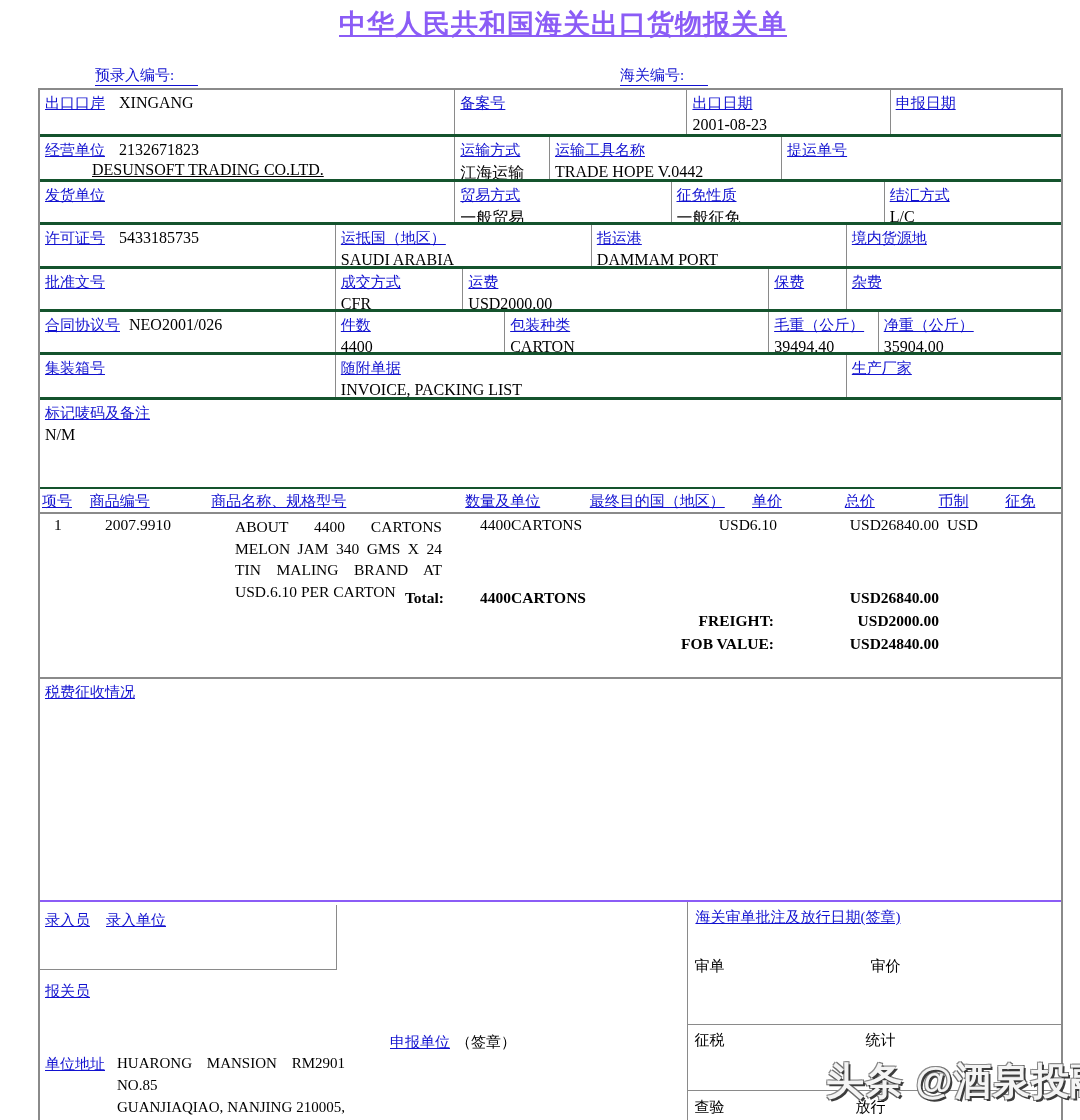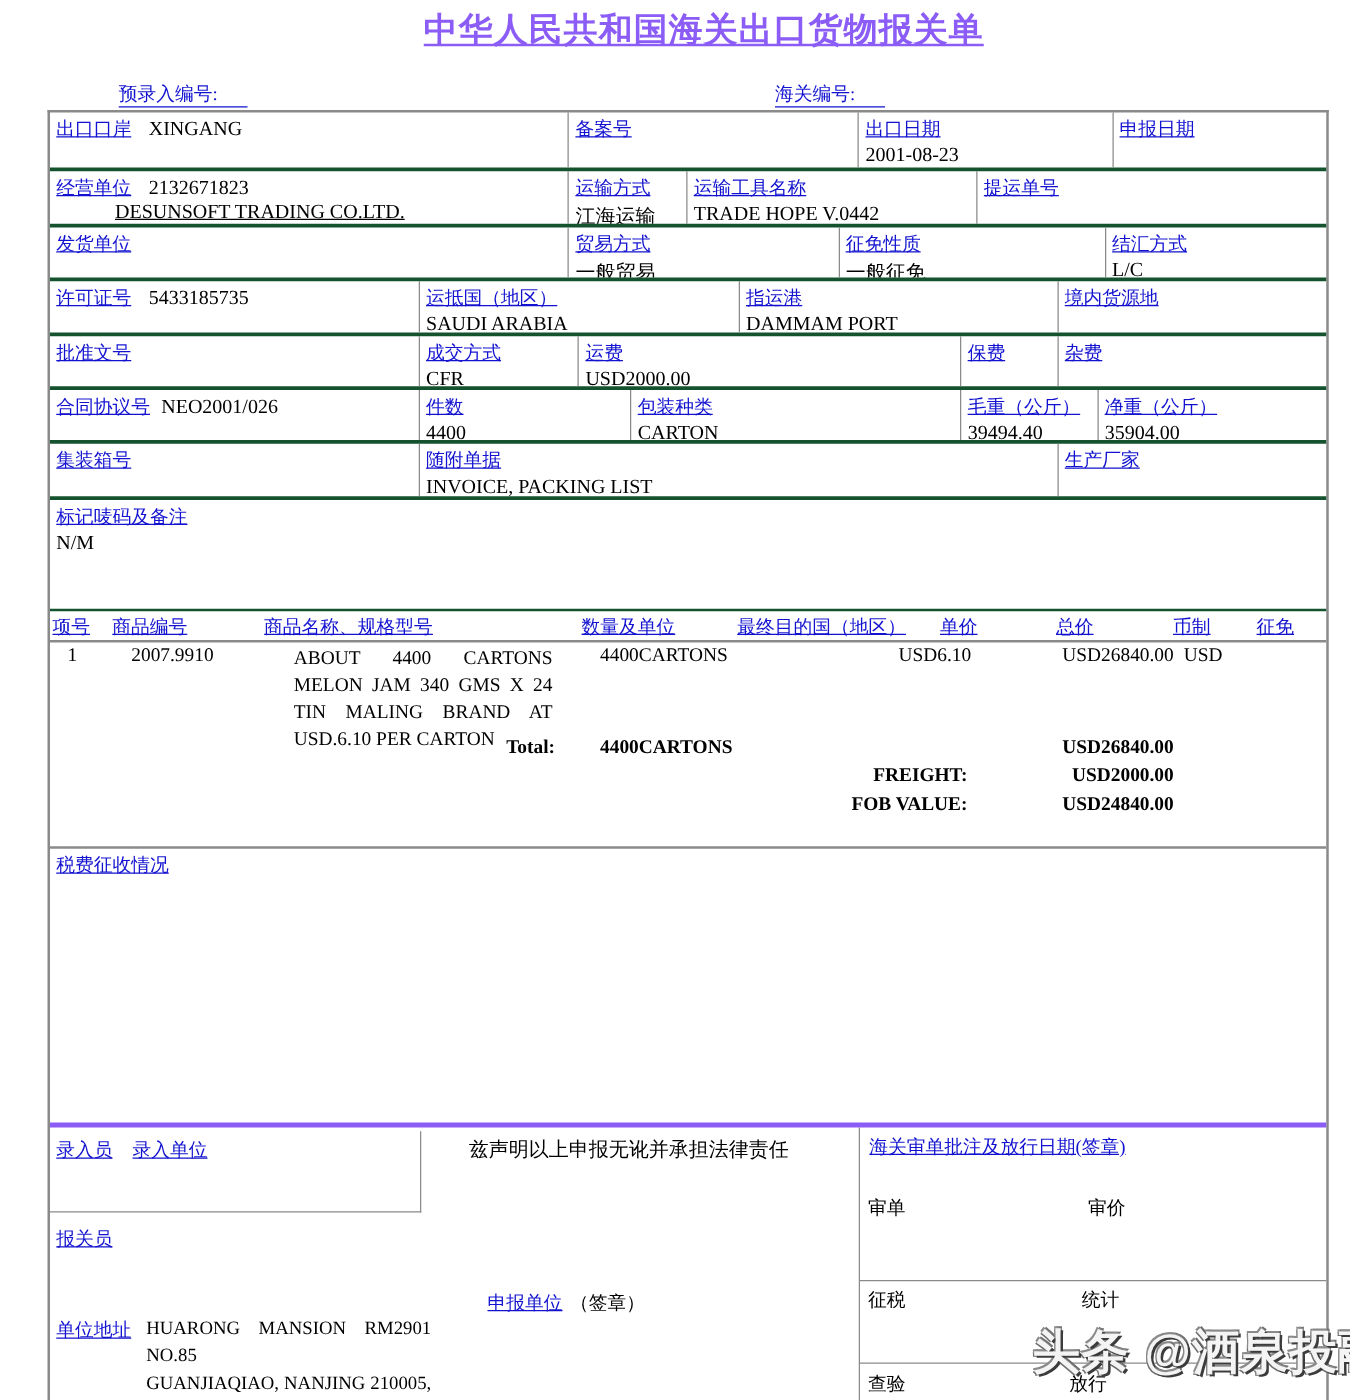--- a/index.html
+++ b/index.html
@@ -27,21 +27,21 @@
 
   .goods-body { position:relative; height:165px; border-bottom:2px solid #8a8a8a; box-sizing:border-box;
     font-size:15.5px; }
   .gb { position:absolute; white-space:nowrap; }
   .gb.r { text-align:right; }
   .gb.b { font-weight:bold; }
   .desc { position:absolute; left:195px; top:2px; width:207px; line-height:21.5px; }
   .jl { text-align:justify; text-align-last:justify; }
   .jl-last { text-align:left; }
 
-  .tax-row { height:223px; border-bottom:4px solid #8b5cf6; box-sizing:border-box; padding:4px 0 0 5px; }
+  .tax-row { height:223px; border-bottom:2px solid #8b5cf6; box-sizing:border-box; padding:4px 0 0 5px; }
 
   .bottom { display:flex; height:220px; }
   .bleft { position:relative; width:650px; box-sizing:border-box; }
   .bright { position:relative; width:375px; border-left:1px solid #8a8a8a; box-sizing:border-box; }
   .entrybox { position:absolute; left:0; top:3px; width:297px; height:65px; box-sizing:border-box;
     border-right:1px solid #8a8a8a; border-bottom:1px solid #8a8a8a; padding:6px 0 0 5px; }
   .abs { position:absolute; white-space:nowrap; }
   .black15 { font-size:15px; color:#000; }
   .addr { position:absolute; left:77px; top:150px; width:228px; font-size:15px; line-height:22px; color:#000; }
   .hline { position:absolute; left:0; width:100%; height:0; border-top:1px solid #8a8a8a; }
@@ -234,21 +234,20 @@
       <span class="lbl">税费征收情况</span>
     </div>
 
     <div class="bottom">
       <div class="bleft">
         <div class="entrybox">
           <span class="lbl">录入员</span>
           <span class="lbl" style="margin-left:12px;">录入单位</span>
         </div>
         <span class="abs lbl" style="left:5px; top:80px;">报关员</span>
-        <span class="abs black15" style="left:335px; top:8px; font-size:16px;">兹声明以上申报无讹并承担法律责任</span>
         <span class="abs" style="left:350px; top:131px;"><span class="lbl">申报单位</span><span class="black15" style="margin-left:6px;">（签章）</span></span>
         <span class="abs lbl" style="left:5px; top:153px;">单位地址</span>
         <div class="addr">
           <div class="jl">HUARONG MANSION RM2901 NO.85</div>
           <div class="jl">GUANJIAQIAO, NANJING 210005,</div>
           <div class="jl-last">P.R.CHINA</div>
         </div>
       </div>
       <div class="bright">
         <span class="abs lbl" style="left:7px; top:6px;">海关审单批注及放行日期(签章)</span>

